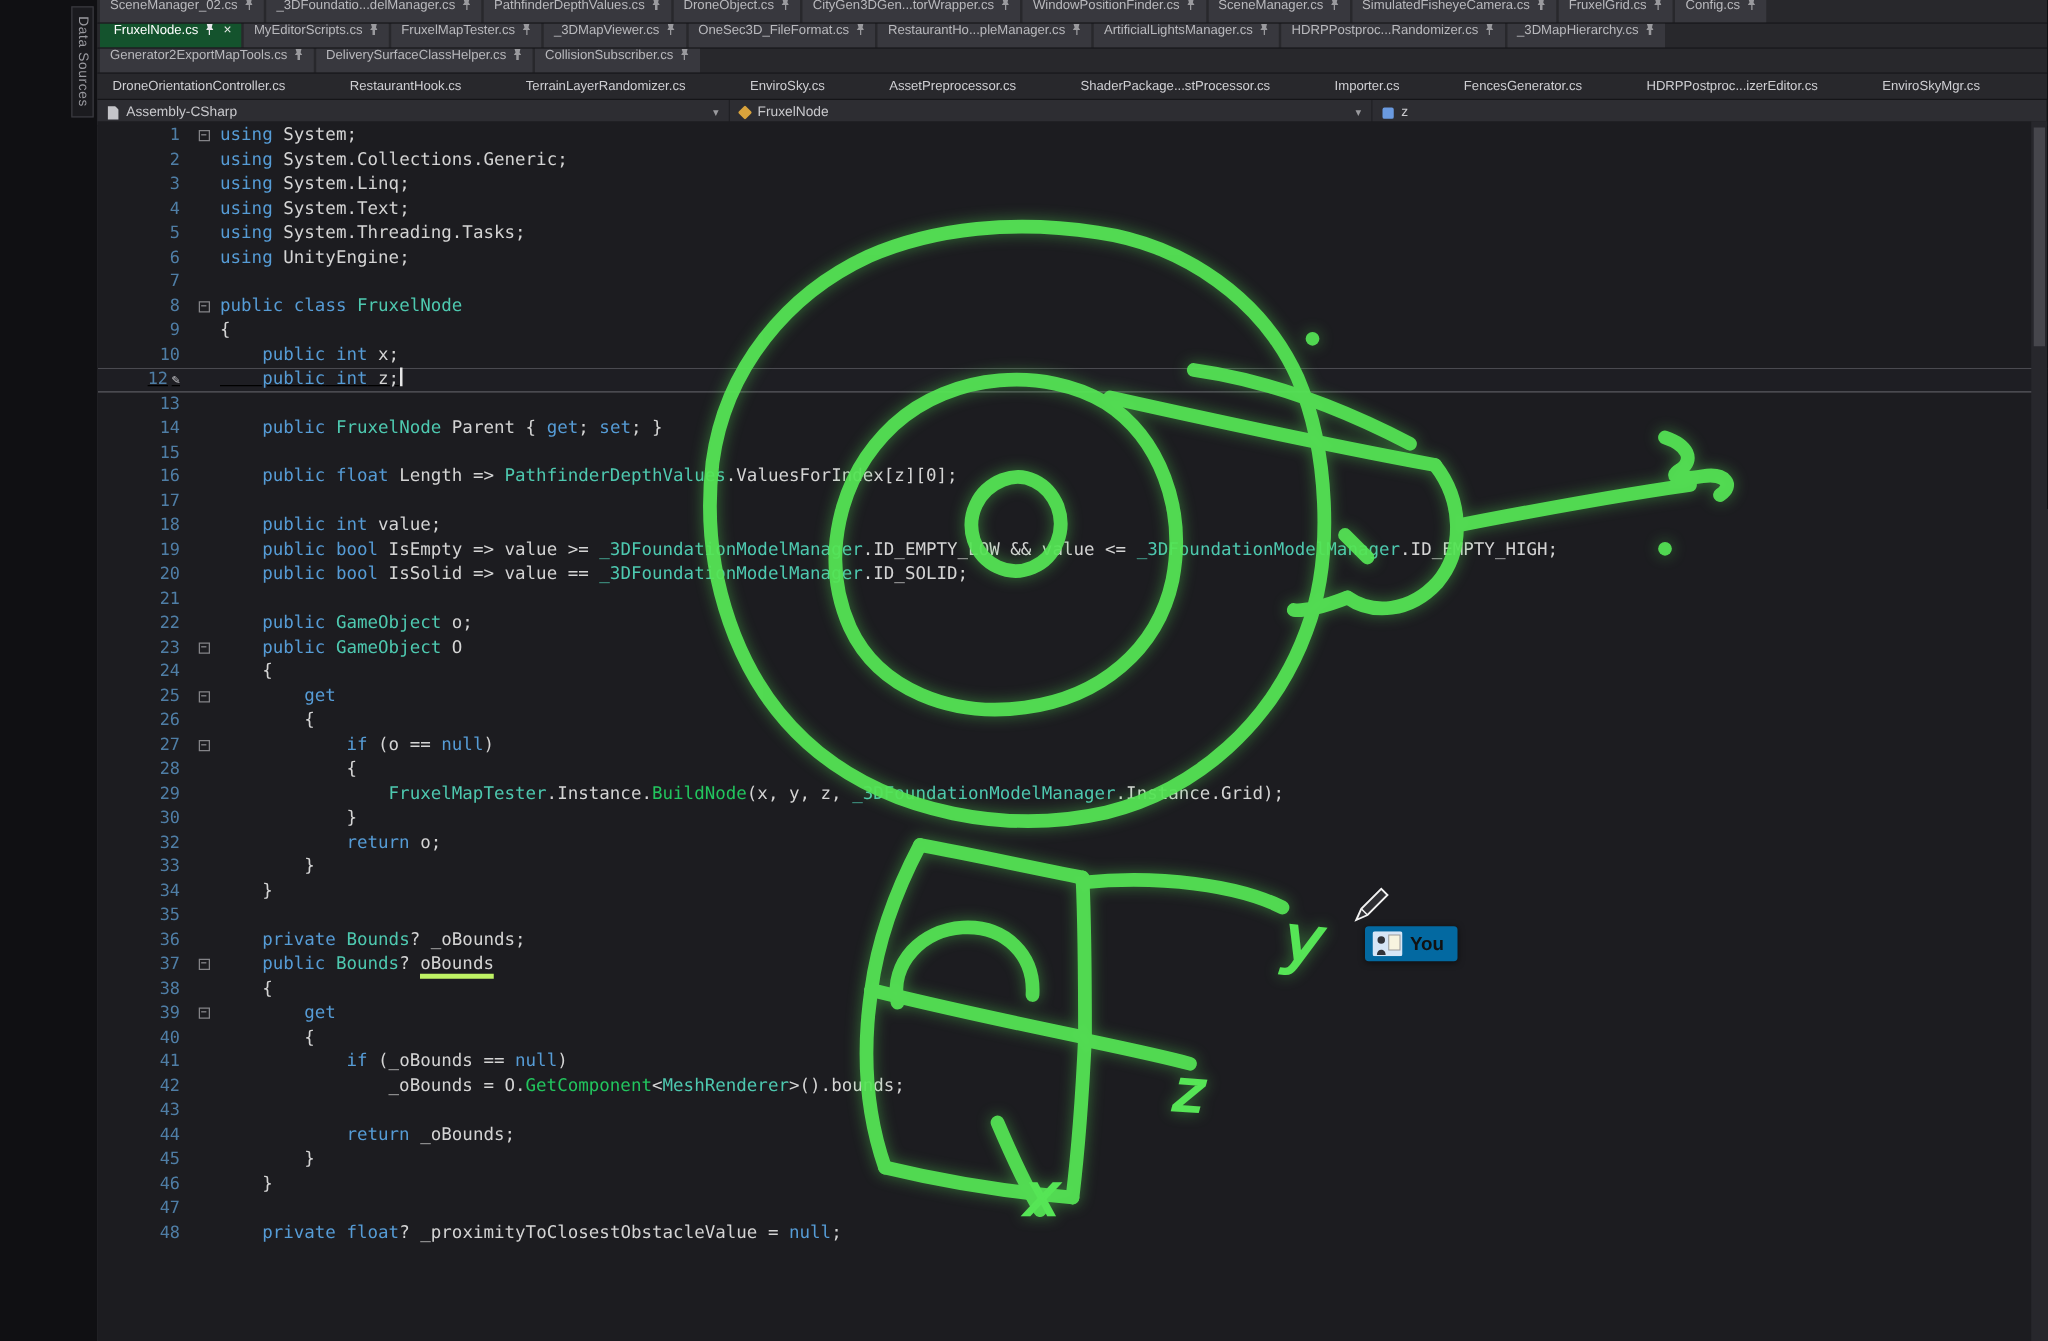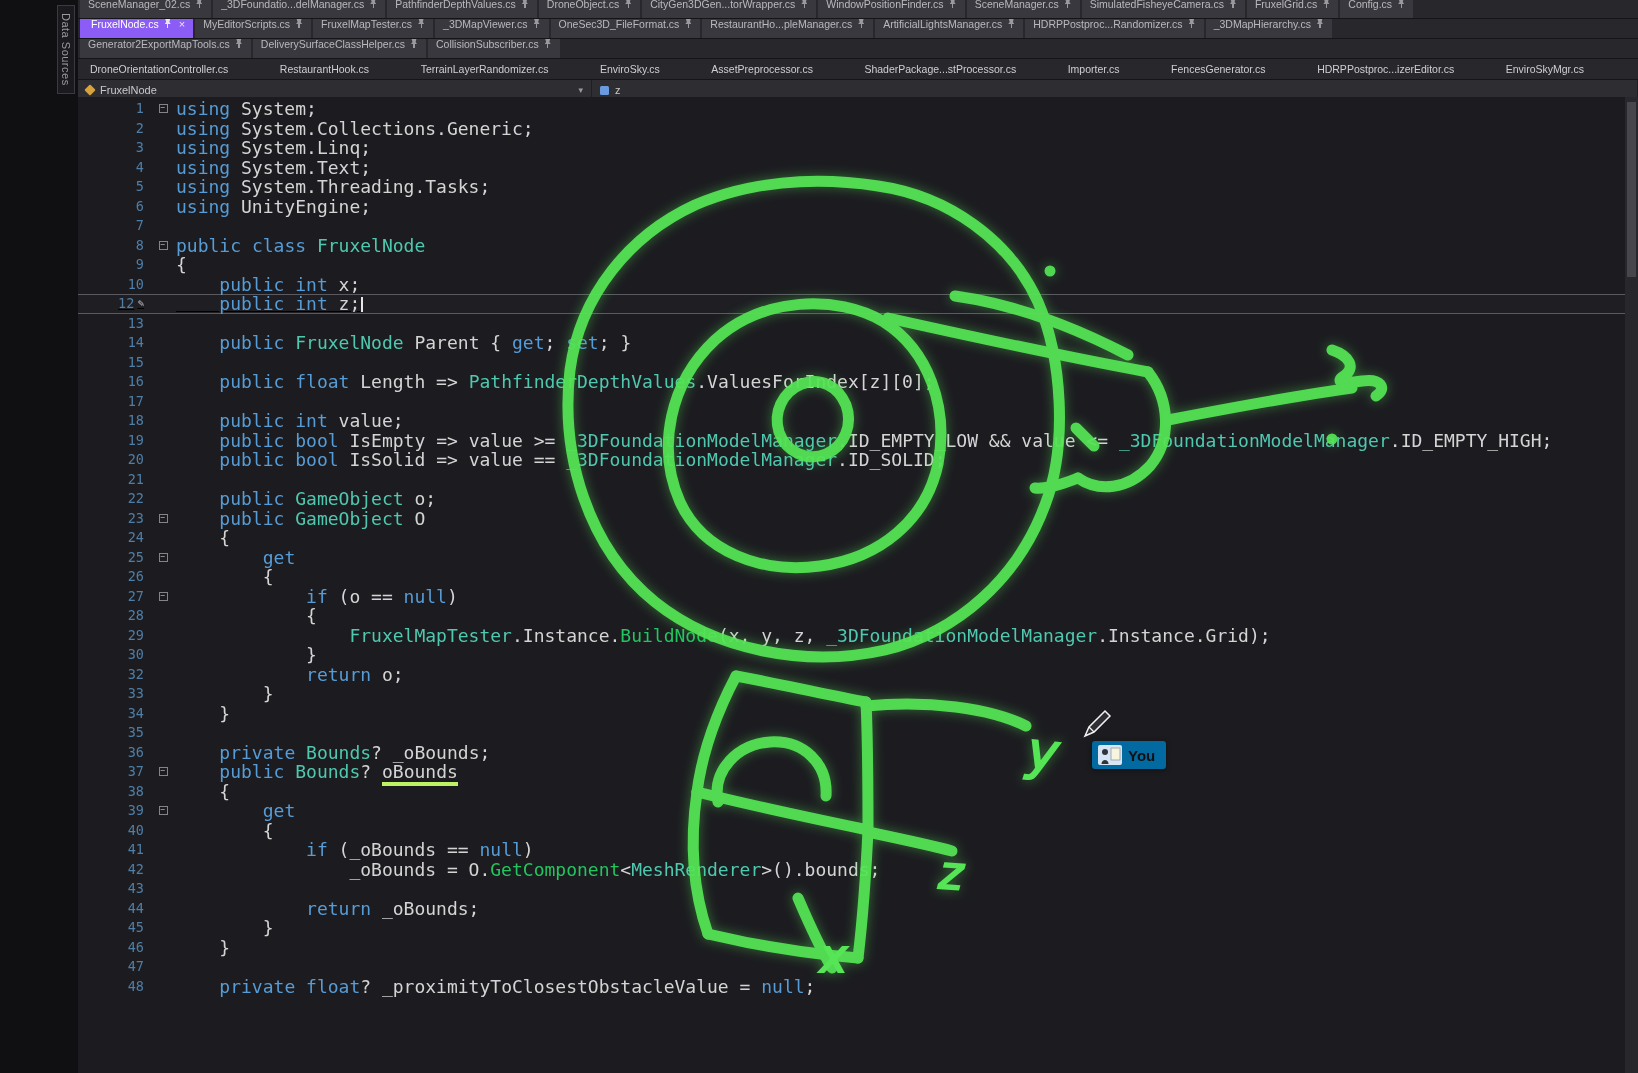--- a/index.html
+++ b/index.html
@@ -10,21 +10,21 @@
   .vtab{position:absolute;right:3px;top:5px;writing-mode:vertical-rl;color:#9a9aa0;font-size:11px;
         background:#1b1b1f;border:1px solid #3a3a40;padding:7px 2px;letter-spacing:.5px;}
   
   .main{position:absolute;left:78px;top:0;right:0;bottom:0;}
   .tabrow{height:18px;background:#28282c;border-bottom:1px solid #151518;display:flex;align-items:flex-end;
           padding-left:2px;overflow:hidden;white-space:nowrap;}
   .tabrow.r2,.tabrow.r3{height:19px;}
   .tabrow.r4{height:20px;align-items:center;justify-content:space-between;padding:0 48px 0 8px;}
   .tab{display:inline-flex;align-items:center;gap:5px;height:28px;margin:0 2px 0 0;padding:0 8px;
        background:#38383e;color:#b9b9bd;font-size:10.5px;border-radius:2px 2px 0 0;cursor:pointer;}
-  .tab.active{background:#8b5cf6;color:#ffffff;padding-left:11px;}
+  .tab.active{background:#14532d;color:#ffffff;padding-left:11px;}
   .tab.plain{background:transparent;height:100%;padding:0 4px;color:#cfcfd3;font-size:10.5px;}
   .tlabel{pointer-events:none;}
   .pin{position:relative;width:8px;height:10px;display:inline-block;color:#9a9a9e;}
   .tab.active .pin{color:#e8e8ec;}
   .pin::before{content:"";position:absolute;left:1px;top:0;width:6px;height:5px;background:currentColor;
                clip-path:polygon(10% 0,90% 0,78% 60%,100% 100%,0 100%,25% 60%);}
   .pin::after{content:"";position:absolute;left:3.4px;top:5px;width:1.4px;height:4.4px;background:currentColor;}
   .close-icon{font-size:11px;line-height:11px;color:#eaeaea;margin-left:2px;}
   .close-icon::before{content:"×";}
   
@@ -42,21 +42,21 @@
   .line{display:flex;height:19.5px;line-height:19.5px;align-items:center;}
   .line.active{box-shadow:inset 0 1px 0 #5a5a60,inset 0 -1px 0 #5a5a60;background:#1e1e23;text-decoration:underline;}
   .num{width:72px;box-sizing:border-box;display:inline-flex;justify-content:flex-end;align-items:center;gap:3px;
        padding-right:6px;color:#4f7ea6;font-size:13.5px;flex:none;}
   .pencil{color:#c2c2c6;font-size:11px;}
   .pencil::before{content:"✎";}
   .fold{width:26px;flex:none;display:inline-flex;align-items:center;justify-content:center;}
   .foldbox{width:9px;height:9px;box-sizing:border-box;border:1px solid #848488;color:#b9b9bd;background:#1c1c20;
            font-size:8px;line-height:6px;text-align:center;}
   .foldbox::before{content:"−";}
-  .codetext{white-space:pre;font-size:18px;}
+  .codetext{white-space:pre;font-size:14px;}
   .k{color:#569cd6}.t{color:#4ec9b0}.p{color:#d4d4d4}.m{color:#22c55e}
   .u{color:#d4d4d4;border-bottom:4px solid #bef264;}
   .caret{display:inline-block;width:1.5px;height:15px;background:#e6e6e6;vertical-align:-2px;margin-left:1px;}
   .vscroll{position:absolute;right:0;top:0;width:13px;height:100%;background:#27272c;}
   .vthumb{position:absolute;left:2px;top:5px;width:9px;height:175px;background:#46464c;}
   
   .overlay{position:absolute;left:0;top:0;width:1638px;height:1073px;pointer-events:none;z-index:50;
            filter:drop-shadow(0 0 6px rgba(86,229,86,0.45));}
   .hand-label{font-family:"DejaVu Sans",sans-serif;font-style:italic;}
   
@@ -197,20 +197,25 @@
         </div>
         <div class="tab plain">
           <span class="tlabel">HDRPPostproc...izerEditor.cs</span>
         </div>
         <div class="tab plain">
           <span class="tlabel">EnviroSkyMgr.cs</span>
         </div>
       </div>
 
     <div class="navbar">
+      <div class="nav-section" style="width:489px">
+        <span class="file-icon"></span>
+        <span>Assembly-CSharp</span>
+        <span class="chev"></span>
+      </div>
       <div class="nav-section" style="width:497px">
         <span class="class-icon"></span>
         <span>FruxelNode</span>
         <span class="chev"></span>
       </div>
       <div class="nav-section" style="flex:1">
         <span class="member-icon"></span>
         <span>z</span>
       </div>
     </div>

